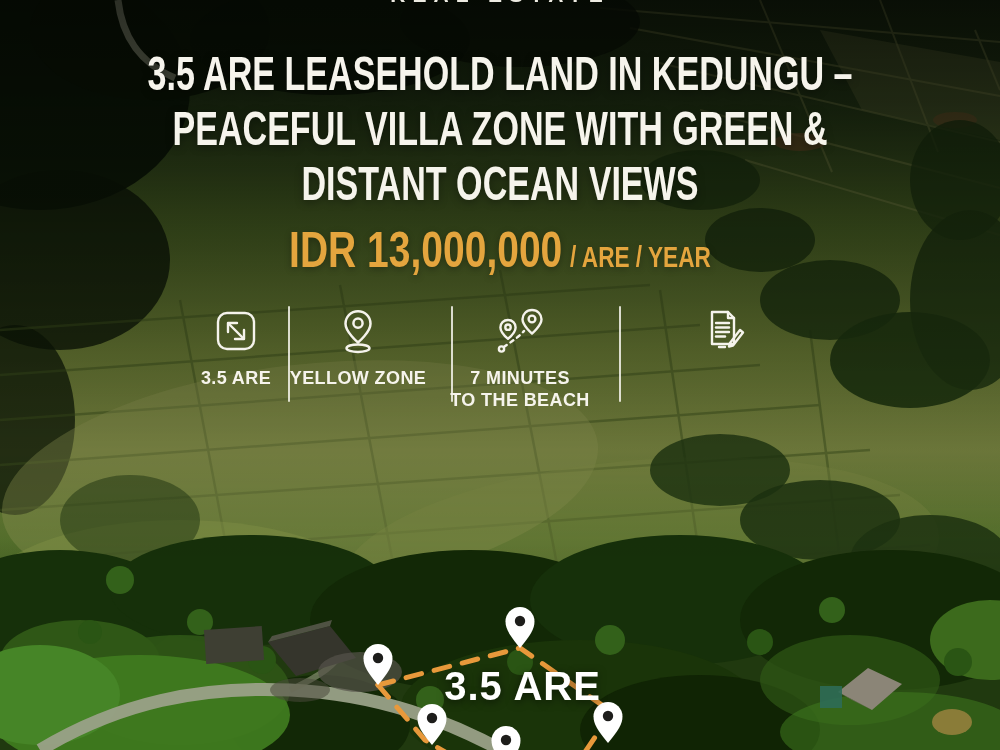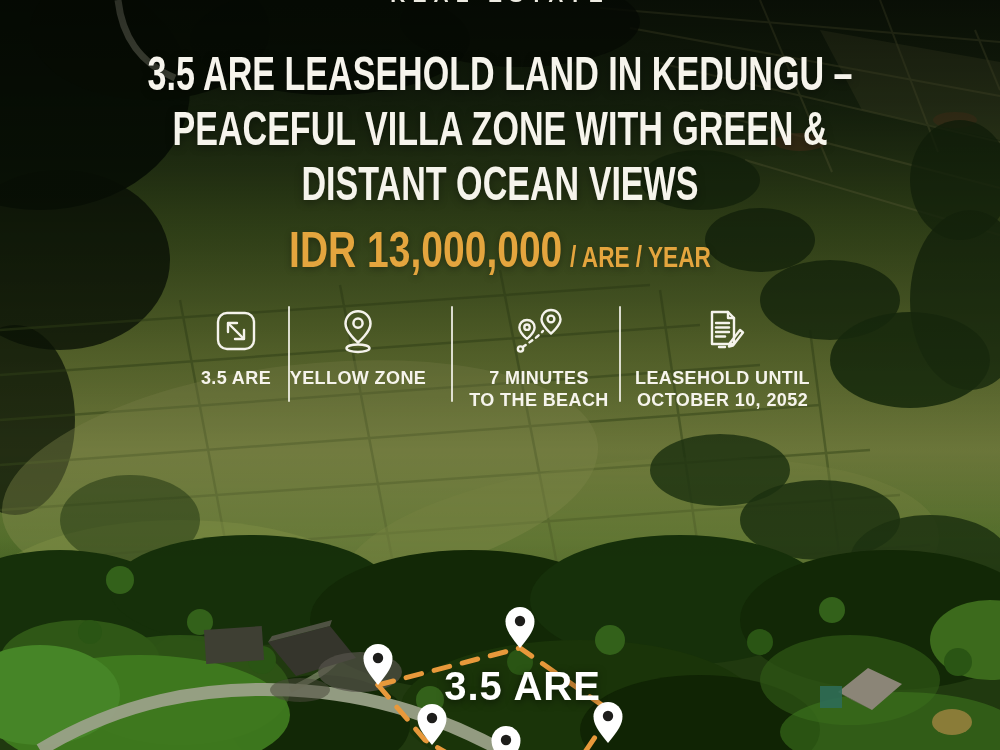--- a/index.html
+++ b/index.html
@@ -237,21 +237,21 @@
           <path class="icon-stroke" d="M24 5 C17.2 5 12 10.3 12 17 C12 25 24 35 24 35 C24 35 36 25 36 17 C36 10.3 30.8 5 24 5 Z"></path>
           <circle class="icon-stroke" cx="24" cy="16.5" r="4.4"></circle>
           <ellipse class="icon-stroke" cx="24" cy="40.5" rx="11" ry="3.6"></ellipse>
         </svg>
       </div>
       <div class="f-label">YELLOW ZONE</div>
     </div>
 
     <div class="v-div" style="left:451px;"></div>
 
-    <div class="feature" style="left:449px;width:180px;">
+    <div class="feature" style="left:430px;width:180px;">
       <div class="f-icon">
         <svg width="56" height="50" viewBox="0 0 56 50">
           <path class="icon-stroke" d="M40 4 C34.5 4 30.5 8.2 30.5 13.3 C30.5 19.5 40 27.5 40 27.5 C40 27.5 49.5 19.5 49.5 13.3 C49.5 8.2 45.5 4 40 4 Z"></path>
           <circle class="icon-stroke" cx="40" cy="13" r="3.4"></circle>
           <path class="icon-stroke" d="M16 14 C11.6 14 8.4 17.2 8.4 21.4 C8.4 26.4 16 32.8 16 32.8 C16 32.8 23.6 26.4 23.6 21.4 C23.6 17.2 20.4 14 16 14 Z"></path>
           <circle class="icon-stroke" cx="16" cy="21.2" r="2.7"></circle>
           <path class="icon-stroke" stroke-dasharray="3.5 4.5" d="M12 41 C17 37 26 32 32 25"></path>
           <circle class="icon-stroke" cx="9.5" cy="43" r="2.6"></circle>
         </svg>
       </div>
@@ -267,21 +267,19 @@
           <path class="icon-stroke" d="M13 5 H29 L35 11 V37 H13 Z"></path>
           <polyline class="icon-stroke" points="29,5 29,11 35,11"></polyline>
           <line class="icon-stroke" x1="17" y1="16" x2="30" y2="16"></line>
           <line class="icon-stroke" x1="17" y1="20.5" x2="30" y2="20.5"></line>
           <line class="icon-stroke" x1="17" y1="25" x2="30" y2="25"></line>
           <line class="icon-stroke" x1="17" y1="29.5" x2="26" y2="29.5"></line>
           <line class="icon-stroke" x1="20" y1="40" x2="26" y2="40"></line>
           <path class="icon-stroke" d="M31 36 L41 23 L44 25.5 L34 38.5 L30 39.5 Z"></path>
         </svg>
       </div>
-      <div class="f-label">LEASEHOLD UNTIL
-OCTOBER 10, 2052</div>
     </div>
 
   </div>
 
   <div class="plot-label">3.5 ARE</div>
 
 </div>
 
 </body></html>

